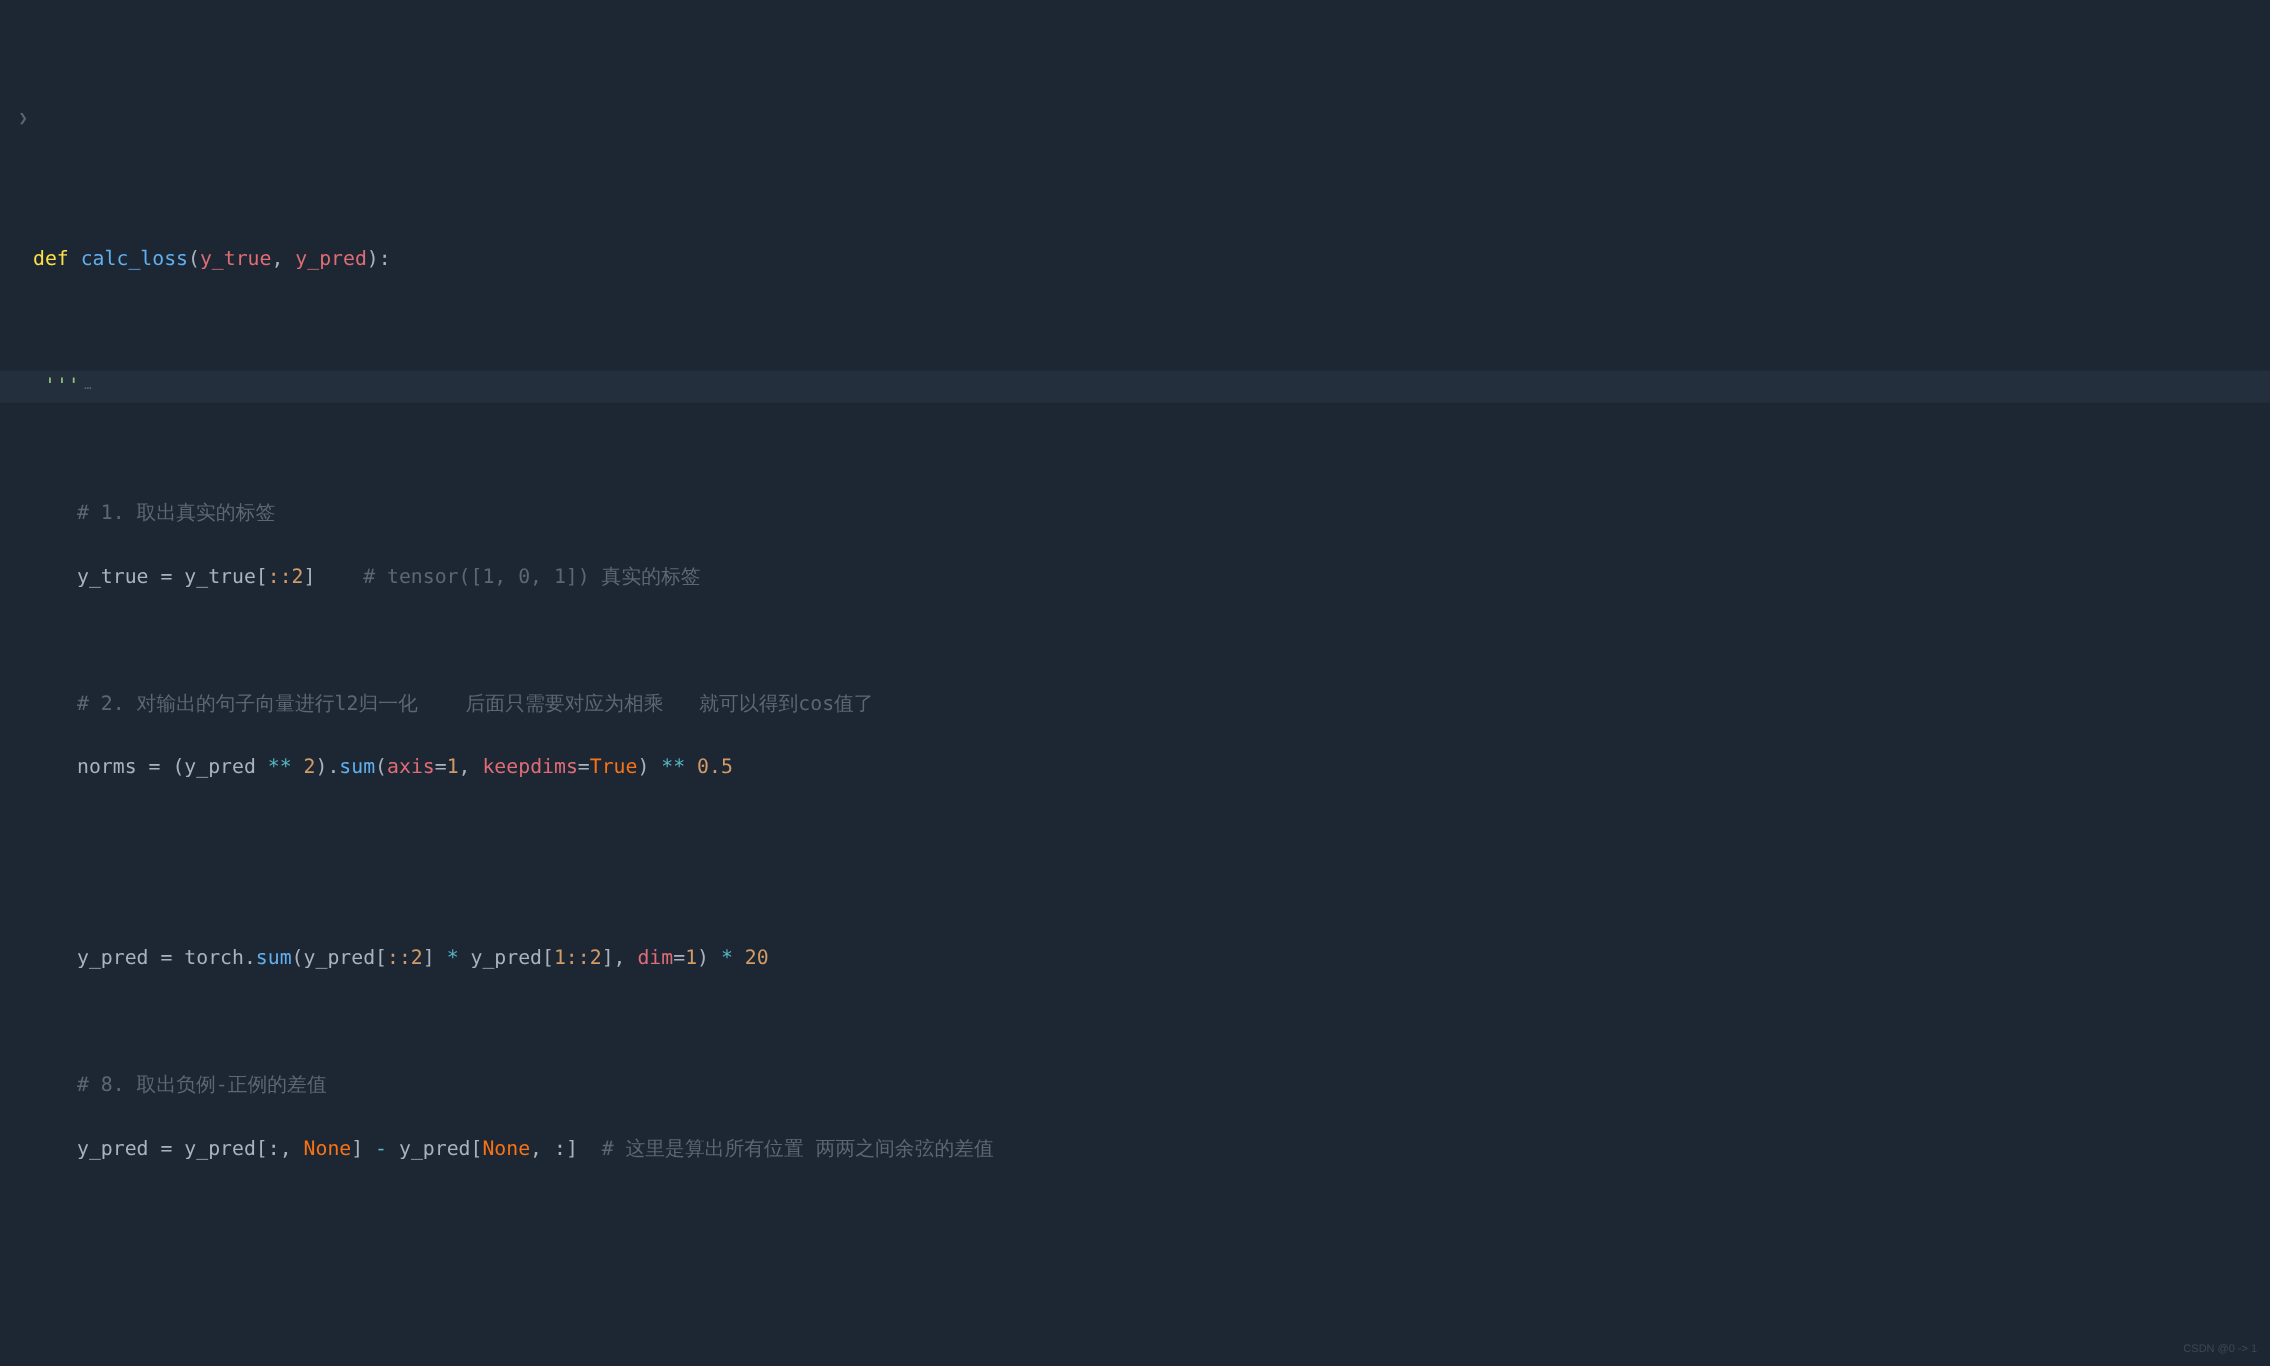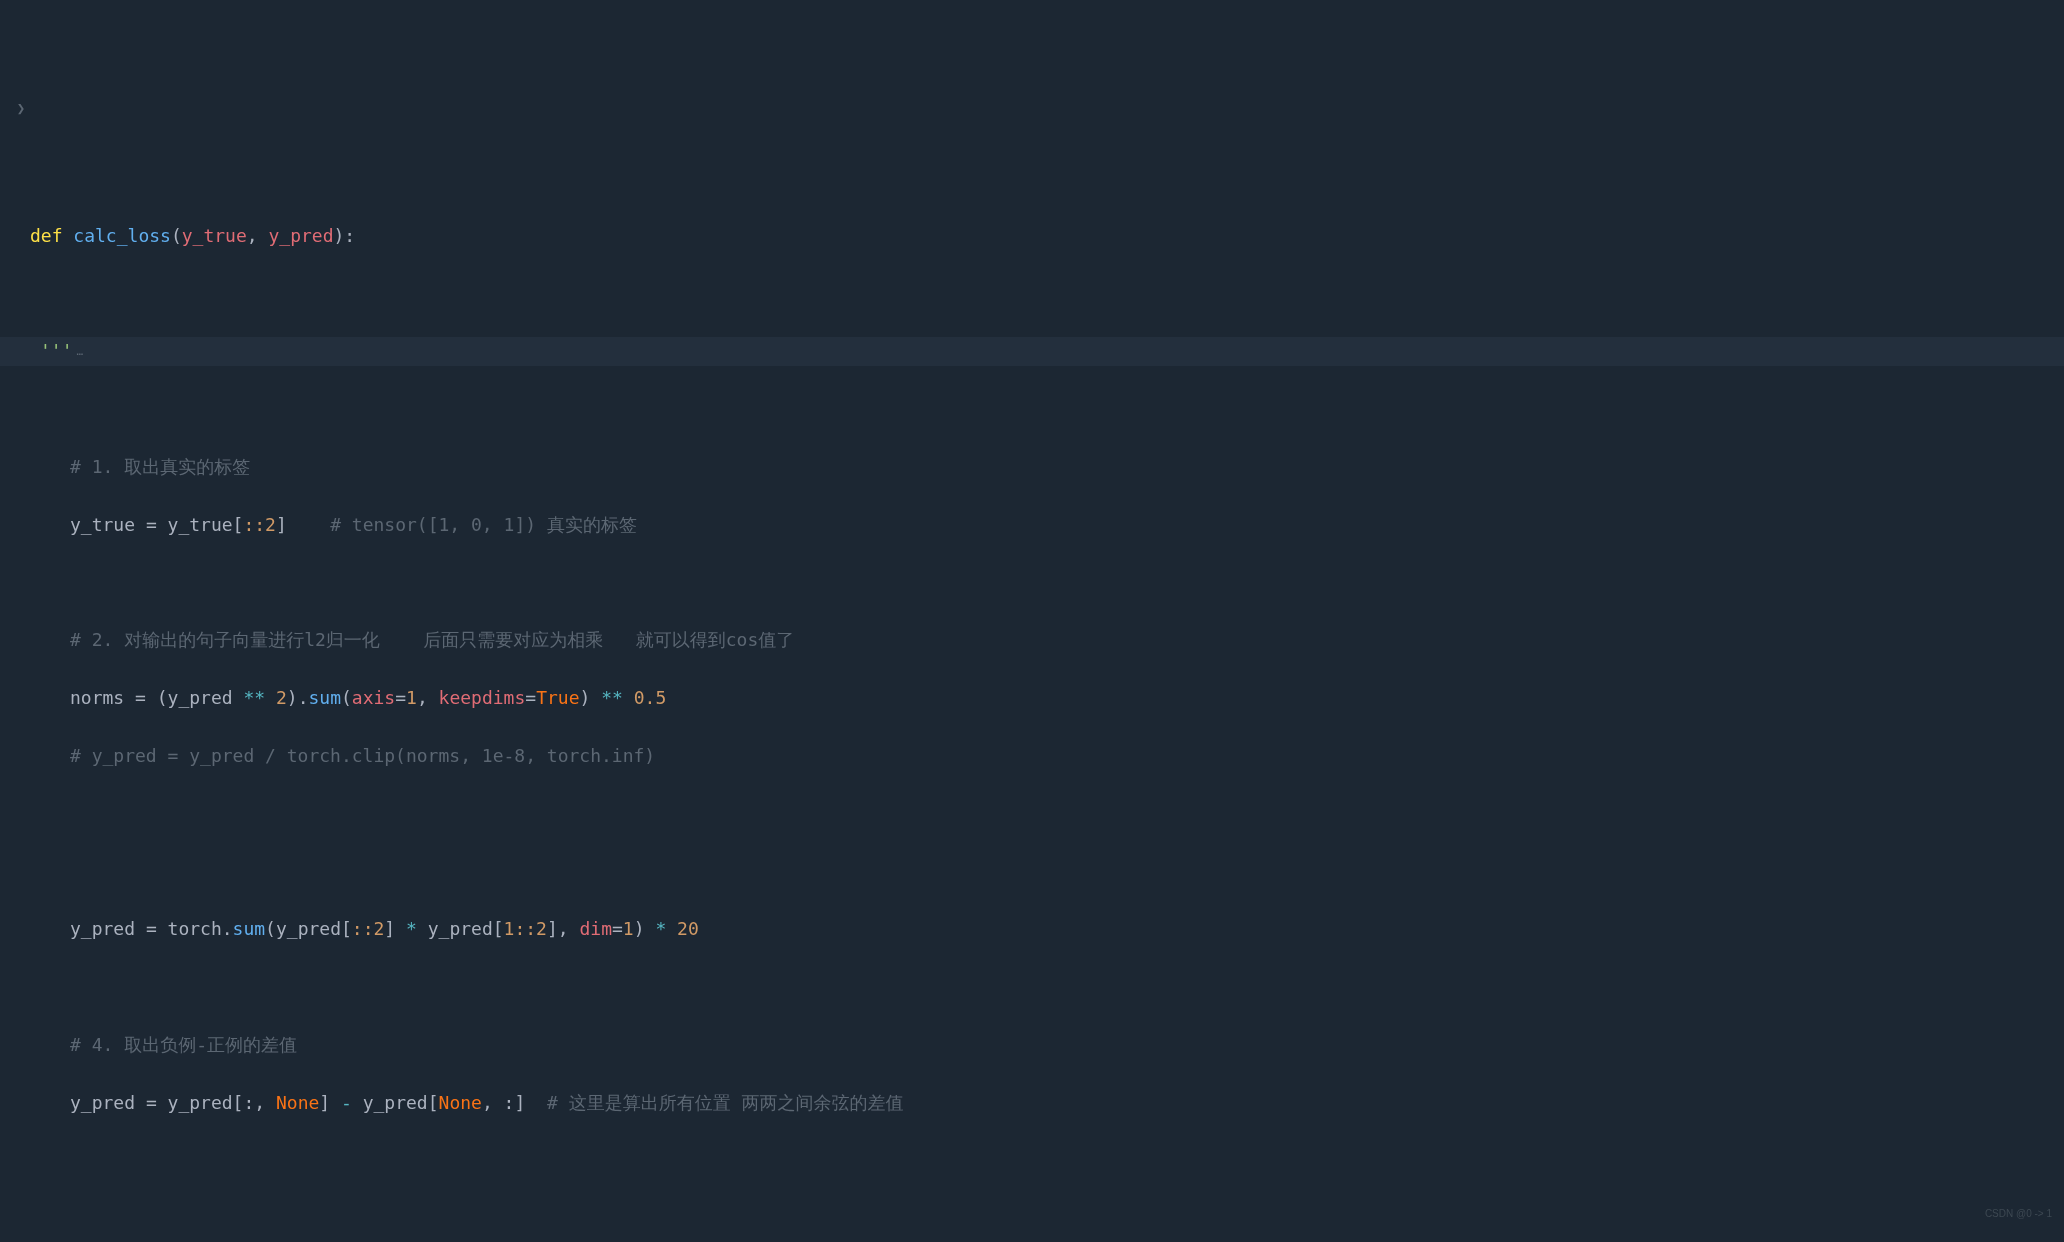--- a/index.html
+++ b/index.html
@@ -52,21 +52,21 @@
     .comment { color: #5c6773; }
     .ellipsis-badge {
       display: inline-block;
       color: #5c6773;
       font-size: 11px;
       vertical-align: middle;
       margin-left: 4px;
     }
     .watermark {
       position: fixed;
-      bottom: 20px;
+      bottom: 7px;
       right: 12px;
       font-size: 10px;
       color: #3d4852;
       font-family: sans-serif;
     }
   </style>
 </head>
 <body>
 
 
@@ -78,26 +78,25 @@
 <div>
 <div class="line"><span class="kw">def</span> <span class="fn">calc_loss</span><span class="punct">(</span><span class="param">y_true</span><span class="punct">, </span><span class="param">y_pred</span><span class="punct">):</span></div>
 <div class="line"> </div>
 <div class="line line-hl indent1"><span class="str">'''</span><span class="ellipsis-badge">…</span></div>
 <div class="line"> </div>
 <div class="line indent1"><span class="comment"># 1. 取出真实的标签</span></div>
 <div class="line indent1"><span class="var">y_true</span> <span class="op2">=</span> <span class="var">y_true</span><span class="punct">[</span><span class="num">::2</span><span class="punct">]</span>    <span class="comment"># tensor([1, 0, 1]) 真实的标签</span></div>
 <div class="line"> </div>
 <div class="line indent1"><span class="comment"># 2. 对输出的句子向量进行l2归一化    后面只需要对应为相乘   就可以得到cos值了</span></div>
 <div class="line indent1"><span class="var">norms</span> <span class="op2">=</span> <span class="punct">(</span><span class="var">y_pred</span> <span class="op">**</span> <span class="num">2</span><span class="punct">).</span><span class="fn">sum</span><span class="punct">(</span><span class="param">axis</span><span class="op2">=</span><span class="num">1</span><span class="punct">, </span><span class="param">keepdims</span><span class="op2">=</span><span class="bool">True</span><span class="punct">)</span> <span class="op">**</span> <span class="num">0.5</span></div>
-<div class="line indent1"><span class="comment"># y_pred = y_pred / torch.clip(norms, 1e-8, torch.inf)</span></div>
 <div class="line"> </div>
 <div class="line"> </div>
 <div class="line indent1"><span class="var">y_pred</span> <span class="op2">=</span> <span class="var">torch</span><span class="punct">.</span><span class="fn">sum</span><span class="punct">(</span><span class="var">y_pred</span><span class="punct">[</span><span class="num">::2</span><span class="punct">]</span> <span class="op">*</span> <span class="var">y_pred</span><span class="punct">[</span><span class="num">1::2</span><span class="punct">]</span><span class="punct">, </span><span class="param">dim</span><span class="op2">=</span><span class="num">1</span><span class="punct">)</span> <span class="op">*</span> <span class="num">20</span></div>
 <div class="line"> </div>
-<div class="line indent1"><span class="comment"># 4. 取出负例-正例的差值</span></div>
+<div class="line indent1"><span class="comment"># 8. 取出负例-正例的差值</span></div>
 <div class="line indent1"><span class="var">y_pred</span> <span class="op2">=</span> <span class="var">y_pred</span><span class="punct">[:, </span><span class="bool">None</span><span class="punct">]</span> <span class="op">-</span> <span class="var">y_pred</span><span class="punct">[</span><span class="bool">None</span><span class="punct">, :]</span>  <span class="comment"># 这里是算出所有位置 两两之间余弦的差值</span></div>
 
 
 
 
 
 
 
 
 

